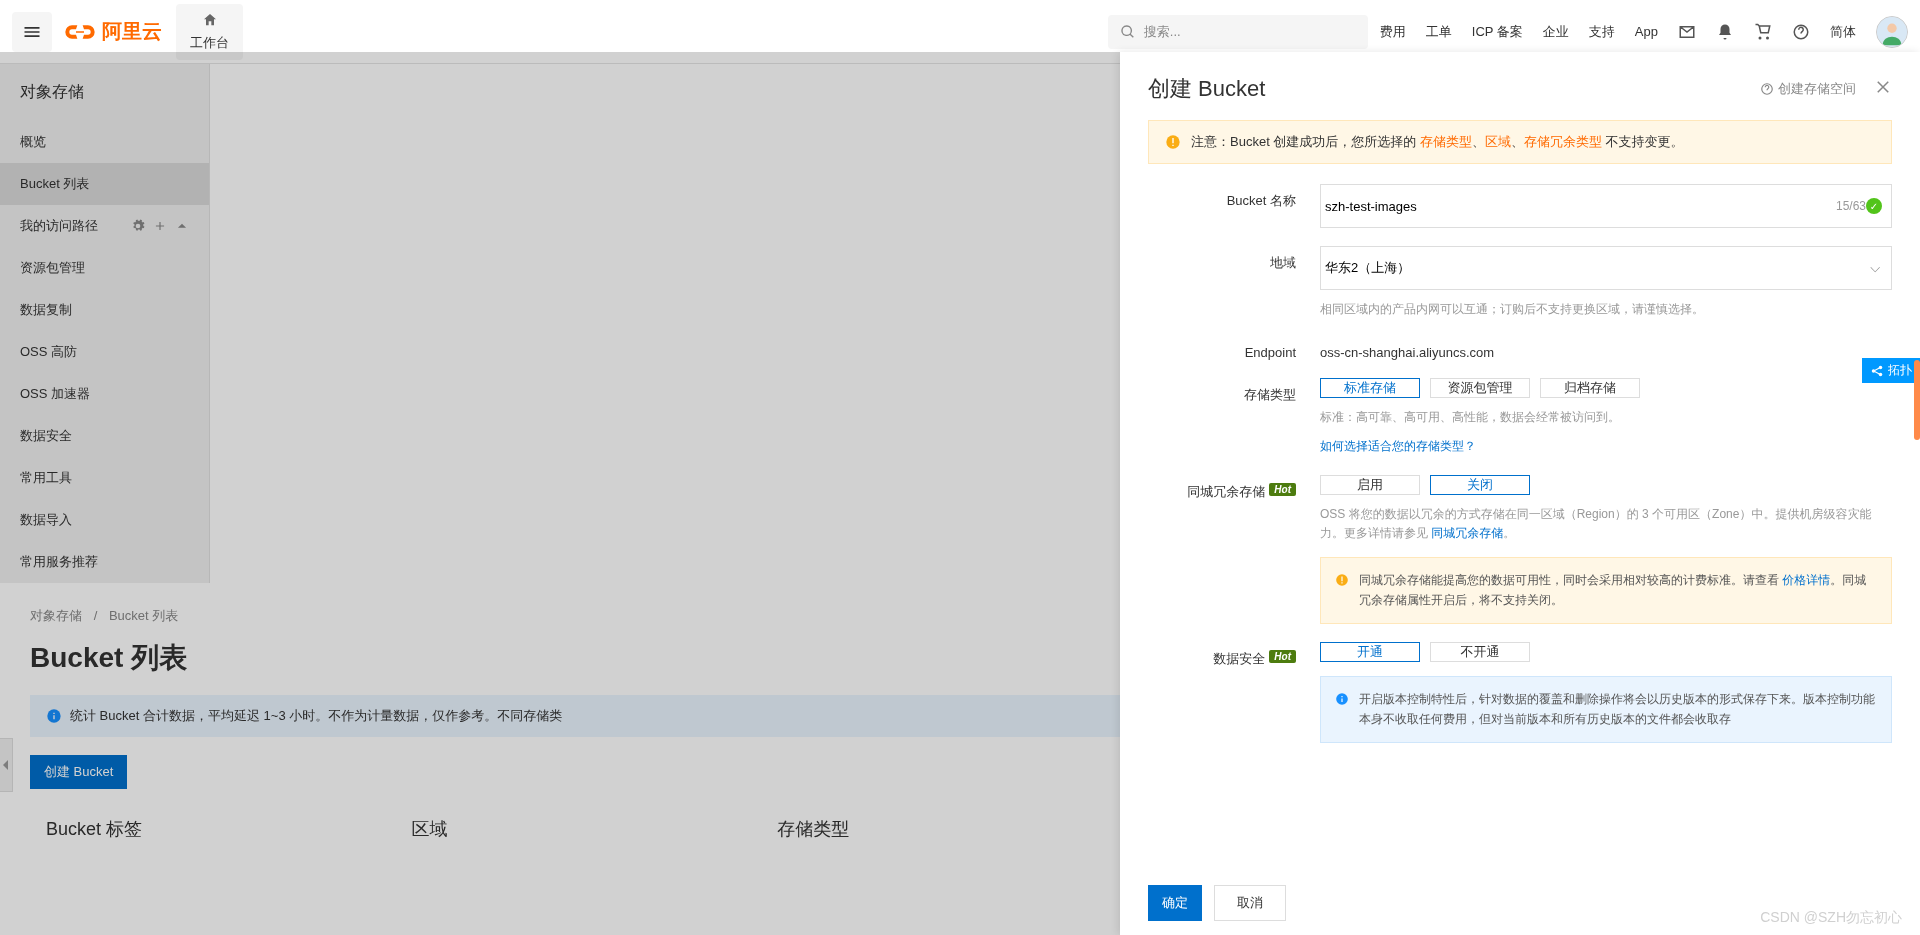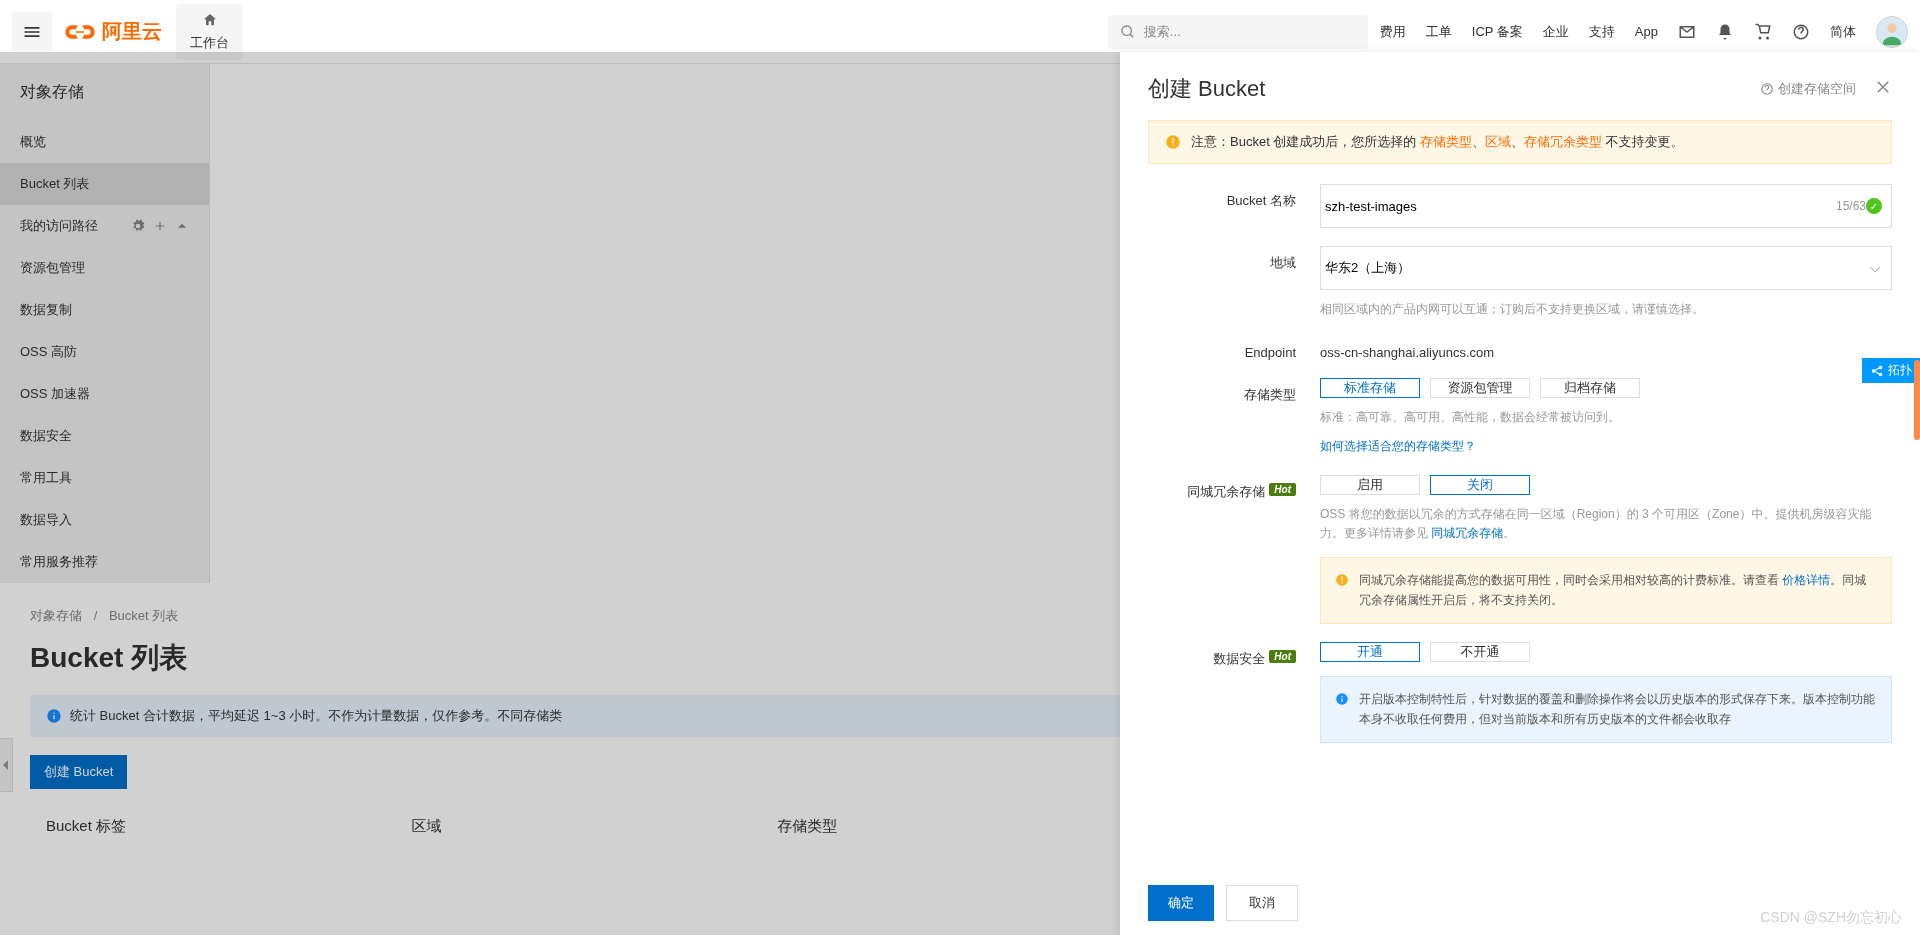--- a/index.html
+++ b/index.html
@@ -21,21 +21,21 @@
 .sidebar-item { padding: 12px 20px; color: #333; font-size: 13px; display: flex; align-items: center; justify-content: space-between; }
 .sidebar-item.active { background: #d9d9d9; }
 .sidebar-icons { display: flex; gap: 8px; color: #888; }
 .main { flex: 1; padding: 24px 30px; background: #fff; position: relative; }
 .breadcrumb { color: #888; font-size: 13px; margin-bottom: 14px; }
 .breadcrumb .sep { margin: 0 8px; }
 .page-title { font-size: 28px; font-weight: bold; margin-bottom: 18px; }
 .info-banner { background: #eaf4fe; padding: 12px 16px; display: flex; align-items: center; gap: 8px; color: #333; margin-bottom: 18px; }
 .info-banner .icon { width: 16px; height: 16px; color: #1890ff; flex-shrink: 0; }
 .create-btn { background: #0070cc; color: #fff; border: none; padding: 8px 14px; font-size: 13px; }
-.table-header { display: flex; padding: 18px 16px; color: #333; font-size: 15px; margin-top: 10px; }
+.table-header { display: flex; padding: 18px 16px; color: #333; font-size: 18px; margin-top: 10px; }
 .table-header div { flex: 1; }
 .collapse-handle { position: absolute; left: -1px; top: 50%; transform: translateY(-50%); width: 14px; height: 54px; background: #f0f0f0; border: 1px solid #ddd; border-left: none; display: flex; align-items: center; justify-content: center; color: #999; }
 .overlay { position: fixed; top: 52px; left: 0; right: 0; bottom: 0; background: rgba(0,0,0,0.18); }
 .drawer { position: fixed; top: 52px; right: 0; bottom: 0; width: 800px; background: #fff; box-shadow: -2px 0 8px rgba(0,0,0,0.1); display: flex; flex-direction: column; }
 .drawer-header { padding: 22px 28px 16px; display: flex; align-items: center; }
 .drawer-header h2 { font-size: 22px; font-weight: 500; flex: 1; }
 .drawer-header .help { color: #888; font-size: 13px; display: flex; align-items: center; gap: 4px; margin-right: 18px; }
 .drawer-header .close { font-size: 22px; color: #888; cursor: pointer; }
 .drawer-body { flex: 1; overflow-y: auto; padding: 0 28px; }
 .warn-box { background: #fff7e6; border: 1px solid #ffe7ba; padding: 12px 16px; display: flex; align-items: center; gap: 10px; margin-bottom: 20px; }
@@ -56,21 +56,21 @@
 .endpoint-val { padding-top: 8px; color: #333; }
 .radio-group { display: flex; gap: 10px; }
 .radio-btn { min-width: 100px; padding: 0 16px; border: 1px solid #ddd; background: #fff; text-align: center; font-size: 13px; color: #333; }
 .radio-btn.selected { border-color: #0070cc; color: #0070cc; }
 .inner-warn { background: #fff7e6; border: 1px solid #ffe7ba; padding: 12px 14px; margin-top: 14px; display: flex; gap: 10px; font-size: 12px; line-height: 1.7; color: #555; }
 .inner-info { background: #eaf4fe; border: 1px solid #cfe6fb; padding: 12px 14px; margin-top: 14px; display: flex; gap: 10px; font-size: 12px; line-height: 1.7; color: #555; }
 .inner-warn .icon-s, .inner-info .icon-s { width:14px; height:14px; flex-shrink:0; margin-top: 3px; }
 .inner-warn .icon-s { color: #faad14; }
 .inner-info .icon-s { color: #1890ff; }
 .drawer-footer { padding: 14px 28px; display: flex; gap: 12px; border-top: 0; }
-.btn-primary { background: #0070cc; color: #fff; border: none; padding: 8px 20px; font-size: 13px; }
+.btn-primary { background: #0070cc; color: #fff; border: none; padding: 8px 14px; font-size: 13px; }
 .btn-default { background: #fff; color: #333; border: 1px solid #ddd; padding: 8px 22px; font-size: 13px; }
 .watermark { position: fixed; right: 18px; bottom: 8px; color: #d0d0d0; font-size: 14px; pointer-events: none; }
 .share-tab { position: fixed; right: 0; top: 358px; background: #0099ff; color: #fff; padding: 4px 8px; font-size: 12px; display:flex; align-items:center; gap:4px; }
 .scroll-ind { position: fixed; right: 0; top: 360px; width: 6px; height: 80px; background: #ff8a4a; border-radius: 3px; }
 </style>
 </head>
 <body>
 
 <div class="top-bar">
   <div class="hamburger">

